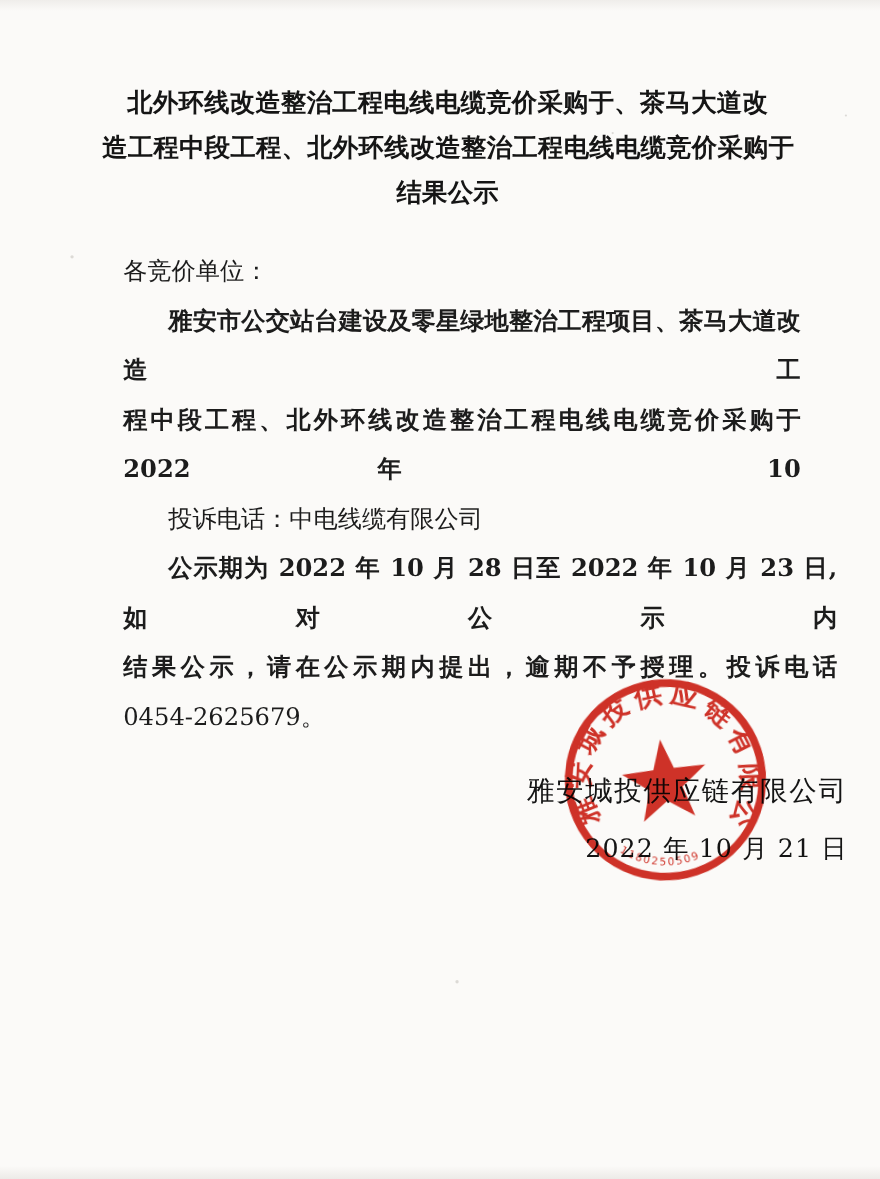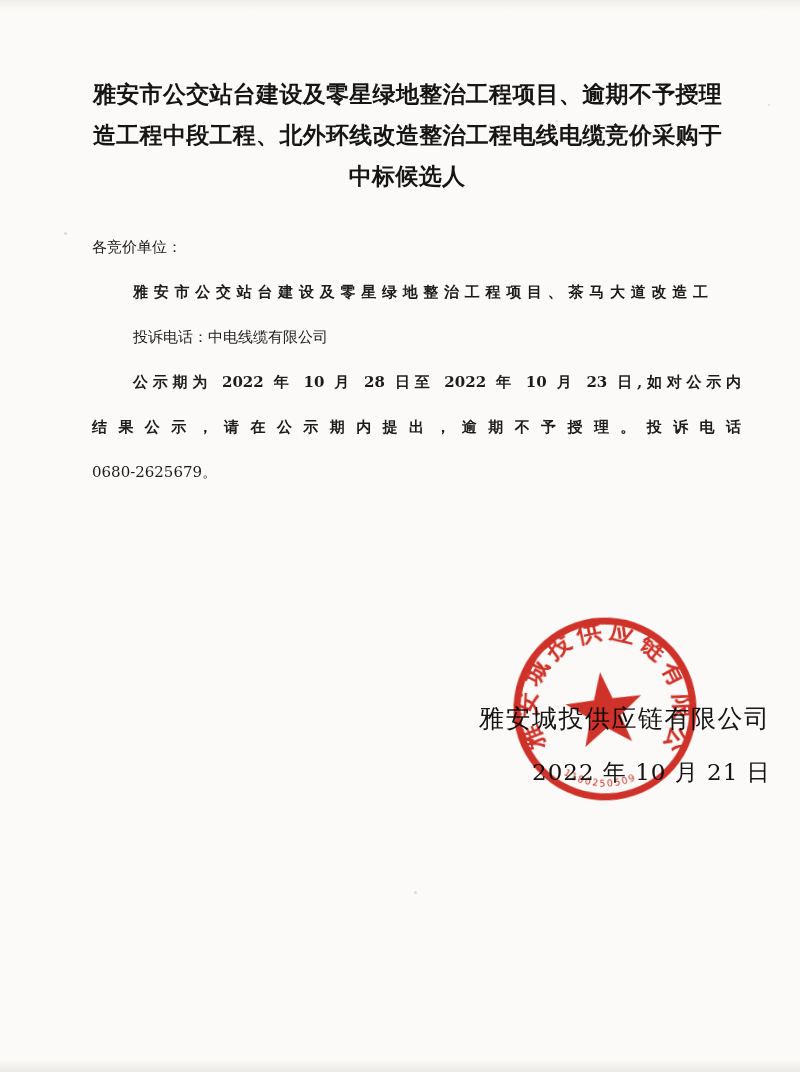--- a/index.html
+++ b/index.html
@@ -25,22 +25,22 @@
   .title-line{
     font-size:23px;
     font-weight:bold;
     line-height:41px;
     letter-spacing:0.3px;
     white-space:nowrap;
     color:#151515;
   }
   .body-block{
     position:absolute;
-    left:92px;top:225px;width:649px;
-    font-size:15px;
+    left:112px;top:225px;width:649px;
+    font-size:22px;
     color:#1c1c1c;
   }
   .line{
     line-height:45px;
     white-space:nowrap;
   }
   .narrow{ width:616px; }
   .indent{ text-indent:41px; }
   .stretch{
     white-space:normal;
@@ -87,32 +87,33 @@
   .s2{left:414px;top:891px;}
   .s3{left:768px;top:104px;width:2px;height:2px;}
   .s4{left:556px;top:120px;width:2px;height:2px;}
 </style>
 </head>
 <body>
 
 <div class="page">
 
   <div class="title-block">
-    <div class="title-line">雅安市公交站台建设及零星绿地整治工程项目、逾期不予授理</div>
+    <div class="title-line">北外环线改造整治工程电线电缆竞价采购于、茶马大道改</div>
     <div class="title-line">造工程中段工程、北外环线改造整治工程电线电缆竞价采购于</div>
-    <div class="title-line">中标候选人</div>
+    <div class="title-line">结果公示</div>
   </div>
 
   <div class="body-block">
     <div class="line">各竞价单位：</div>
     <div class="line narrow indent stretch">雅安市公交站台建设及零星绿地整治工程项目、茶马大道改造工</div>
+    <div class="line narrow stretch">程中段工程、北外环线改造整治工程电线电缆竞价采购于 2022 年 10</div>
     <div class="line indent">投诉电话：中电线缆有限公司</div>
     <div class="line indent stretch">公示期为 2022 年 10 月 28 日至 2022 年 10 月 23 日,如对公示内</div>
     <div class="line stretch">结果公示，请在公示期内提出，逾期不予授理。投诉电话</div>
-    <div class="line">0680-2625679。</div>
+    <div class="line">0454-2625679。</div>
   </div>
 
   <div class="sig">雅安城投供应链有限公司</div>
   <div class="doc-date">2022 年 10 月 21 日</div>
 
   <svg class="stamp" viewBox="0 0 200 200" aria-hidden="true">
     <defs>
       <path id="arcTop" d="M 42.7 140.2 A 70 70 0 1 1 157.3 140.2" fill="none"></path>
       <path id="arcBottom" d="M 60 166.5 A 78 78 0 0 0 140 166.5" fill="none"></path>
     </defs>

